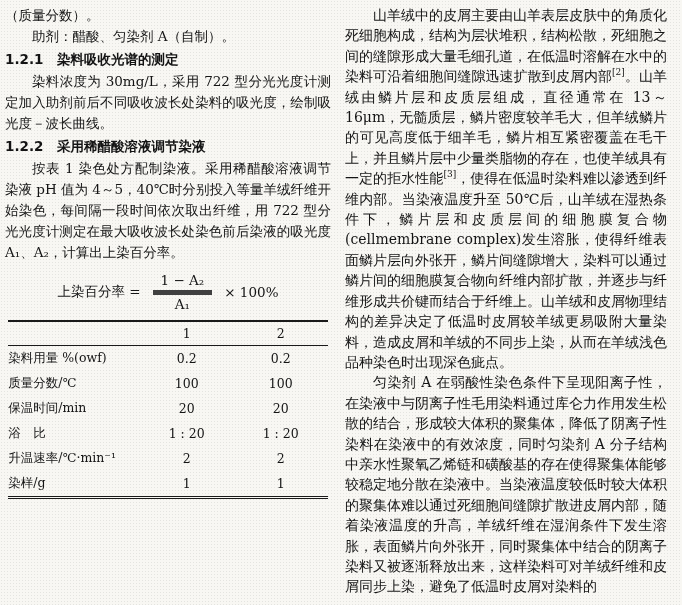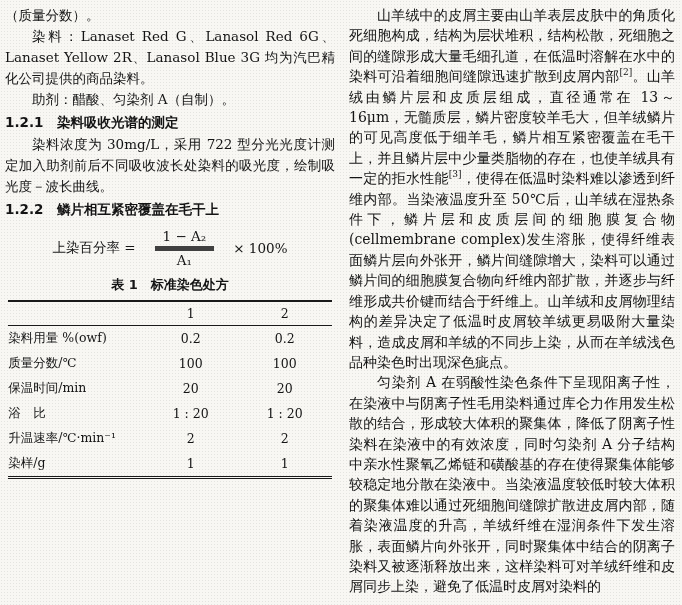--- a/index.html
+++ b/index.html
@@ -4,37 +4,37 @@
 <style>
   html, body { margin:0; padding:0; }
   body {
     width:682px; height:605px; overflow:hidden;
     background-color:#f8f7f3;
     background-image: radial-gradient(rgba(150,150,150,0.20) 1px, rgba(0,0,0,0) 1px);
     background-size: 3px 3px;
     font-family:"DejaVu Serif","Liberation Serif",serif;
     color:#141414;
   }
-  .page { display:flex; box-sizing:border-box; padding:5px 7px 0 5px; gap:14px;align-items:center; }
+  .page { display:flex; box-sizing:border-box; padding:5px 15px 0 5px; gap:14px;align-items:center; }
   .col { overflow:hidden; }
   .col-left  { width:332px; height:600px; }
   .col-right { width:328px; height:600px; }
 
   p.body { margin:0; font-size:13.5px; line-height:21px; text-align:justify; }
   .col-right p.body { font-size:14px; line-height:20.4px; }
   .indent { text-indent:2em; }
 
   .heading {
     font-family:"DejaVu Sans","Liberation Sans",sans-serif;
     font-weight:bold; font-size:13.5px; line-height:20px;
     margin:2px 0 2px 0;
   }
 
   .formula {
-    display:flex; justify-content:center; align-items:center; gap:19px;
+    display:flex; justify-content:center; align-items:center; gap:12px;
     font-size:13.5px; margin:9px 0 7px 0;
   }
   .frac { display:inline-flex; flex-direction:column; text-align:center; line-height:1.25; }
   .frac .num { border-bottom:5px solid #404040; padding:0 8px 1px 8px; }
   .frac .den { padding-top:1px; }
 
   .tbl-caption {
     font-family:"DejaVu Sans","Liberation Sans",sans-serif;
     font-weight:bold; font-size:13px; text-align:center; margin:4px 0 6px 0;
   }
@@ -51,38 +51,37 @@
 
   .ref { font-size:9px; vertical-align:super; line-height:0; }
 </style>
 </head>
 <body>
 
 <div class="page">
 
   <div class="col col-left">
     <p class="body">（质量分数）。</p>
-    <p class="body indent">染料：Lanaset Red G、Lanasol Red 6G、Lanaset Yellow 2R、Lanasol Blue 3G 均为汽巴精化公司提供的商品染料。</p>
     <p class="body indent">助剂：醋酸、匀染剂 A（自制）。</p>
 
     <div class="heading">1.2.1　染料吸收光谱的测定</div>
     <p class="body indent">染料浓度为 30mg/L，采用 722 型分光光度计测定加入助剂前后不同吸收波长处染料的吸光度，绘制吸光度－波长曲线。</p>
 
-    <div class="heading">1.2.2　鳞片相互紧密覆盖在毛干上</div>
+    <div class="heading">1.2.2　采用稀醋酸溶液调节染液</div>
+    <p class="body indent">按表 1 染色处方配制染液。采用稀醋酸溶液调节染液 pH 值为 4～5，40℃时分别投入等量羊绒纤维开始染色，每间隔一段时间依次取出纤维，用 722 型分光光度计测定在最大吸收波长处染色前后染液的吸光度 A₁、A₂，计算出上染百分率。</p>
 
     <div class="formula">
       <span>上染百分率 =</span>
       <span class="frac">
         <span class="num">1 − A₂</span>
         <span class="den">A₁</span>
       </span>
       <span>× 100%</span>
     </div>
 
-    <div class="tbl-caption">表 1　标准染色处方</div>
     <table class="tbl">
       <thead>
         <tr>
           <th class="lbl"></th>
           <th class="val">1</th>
           <th class="val">2</th>
         </tr>
       </thead>
       <tbody>
         <tr>

